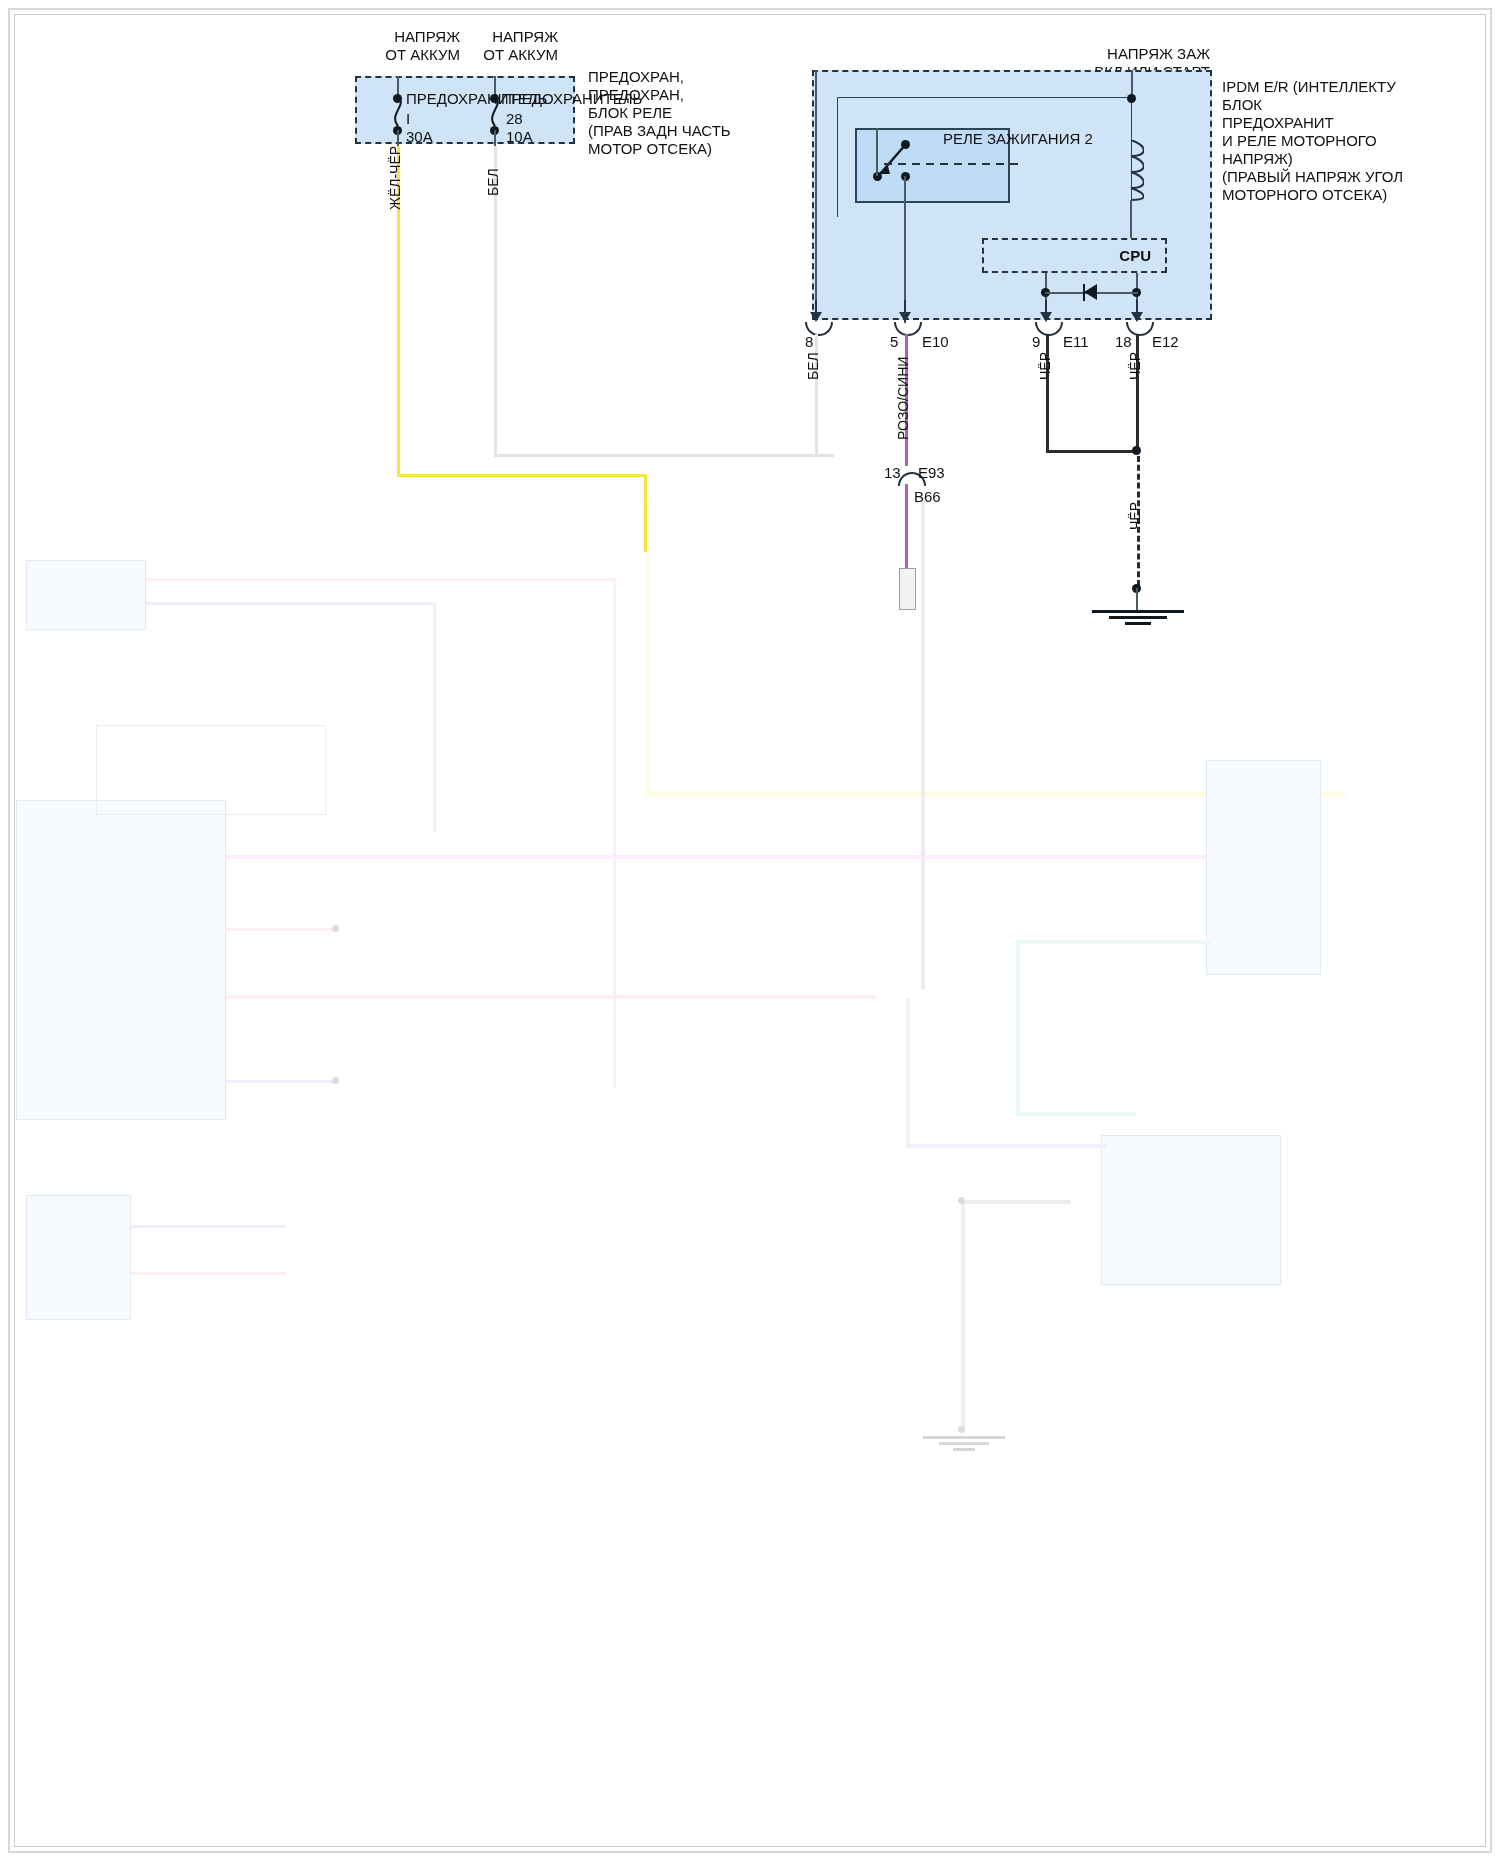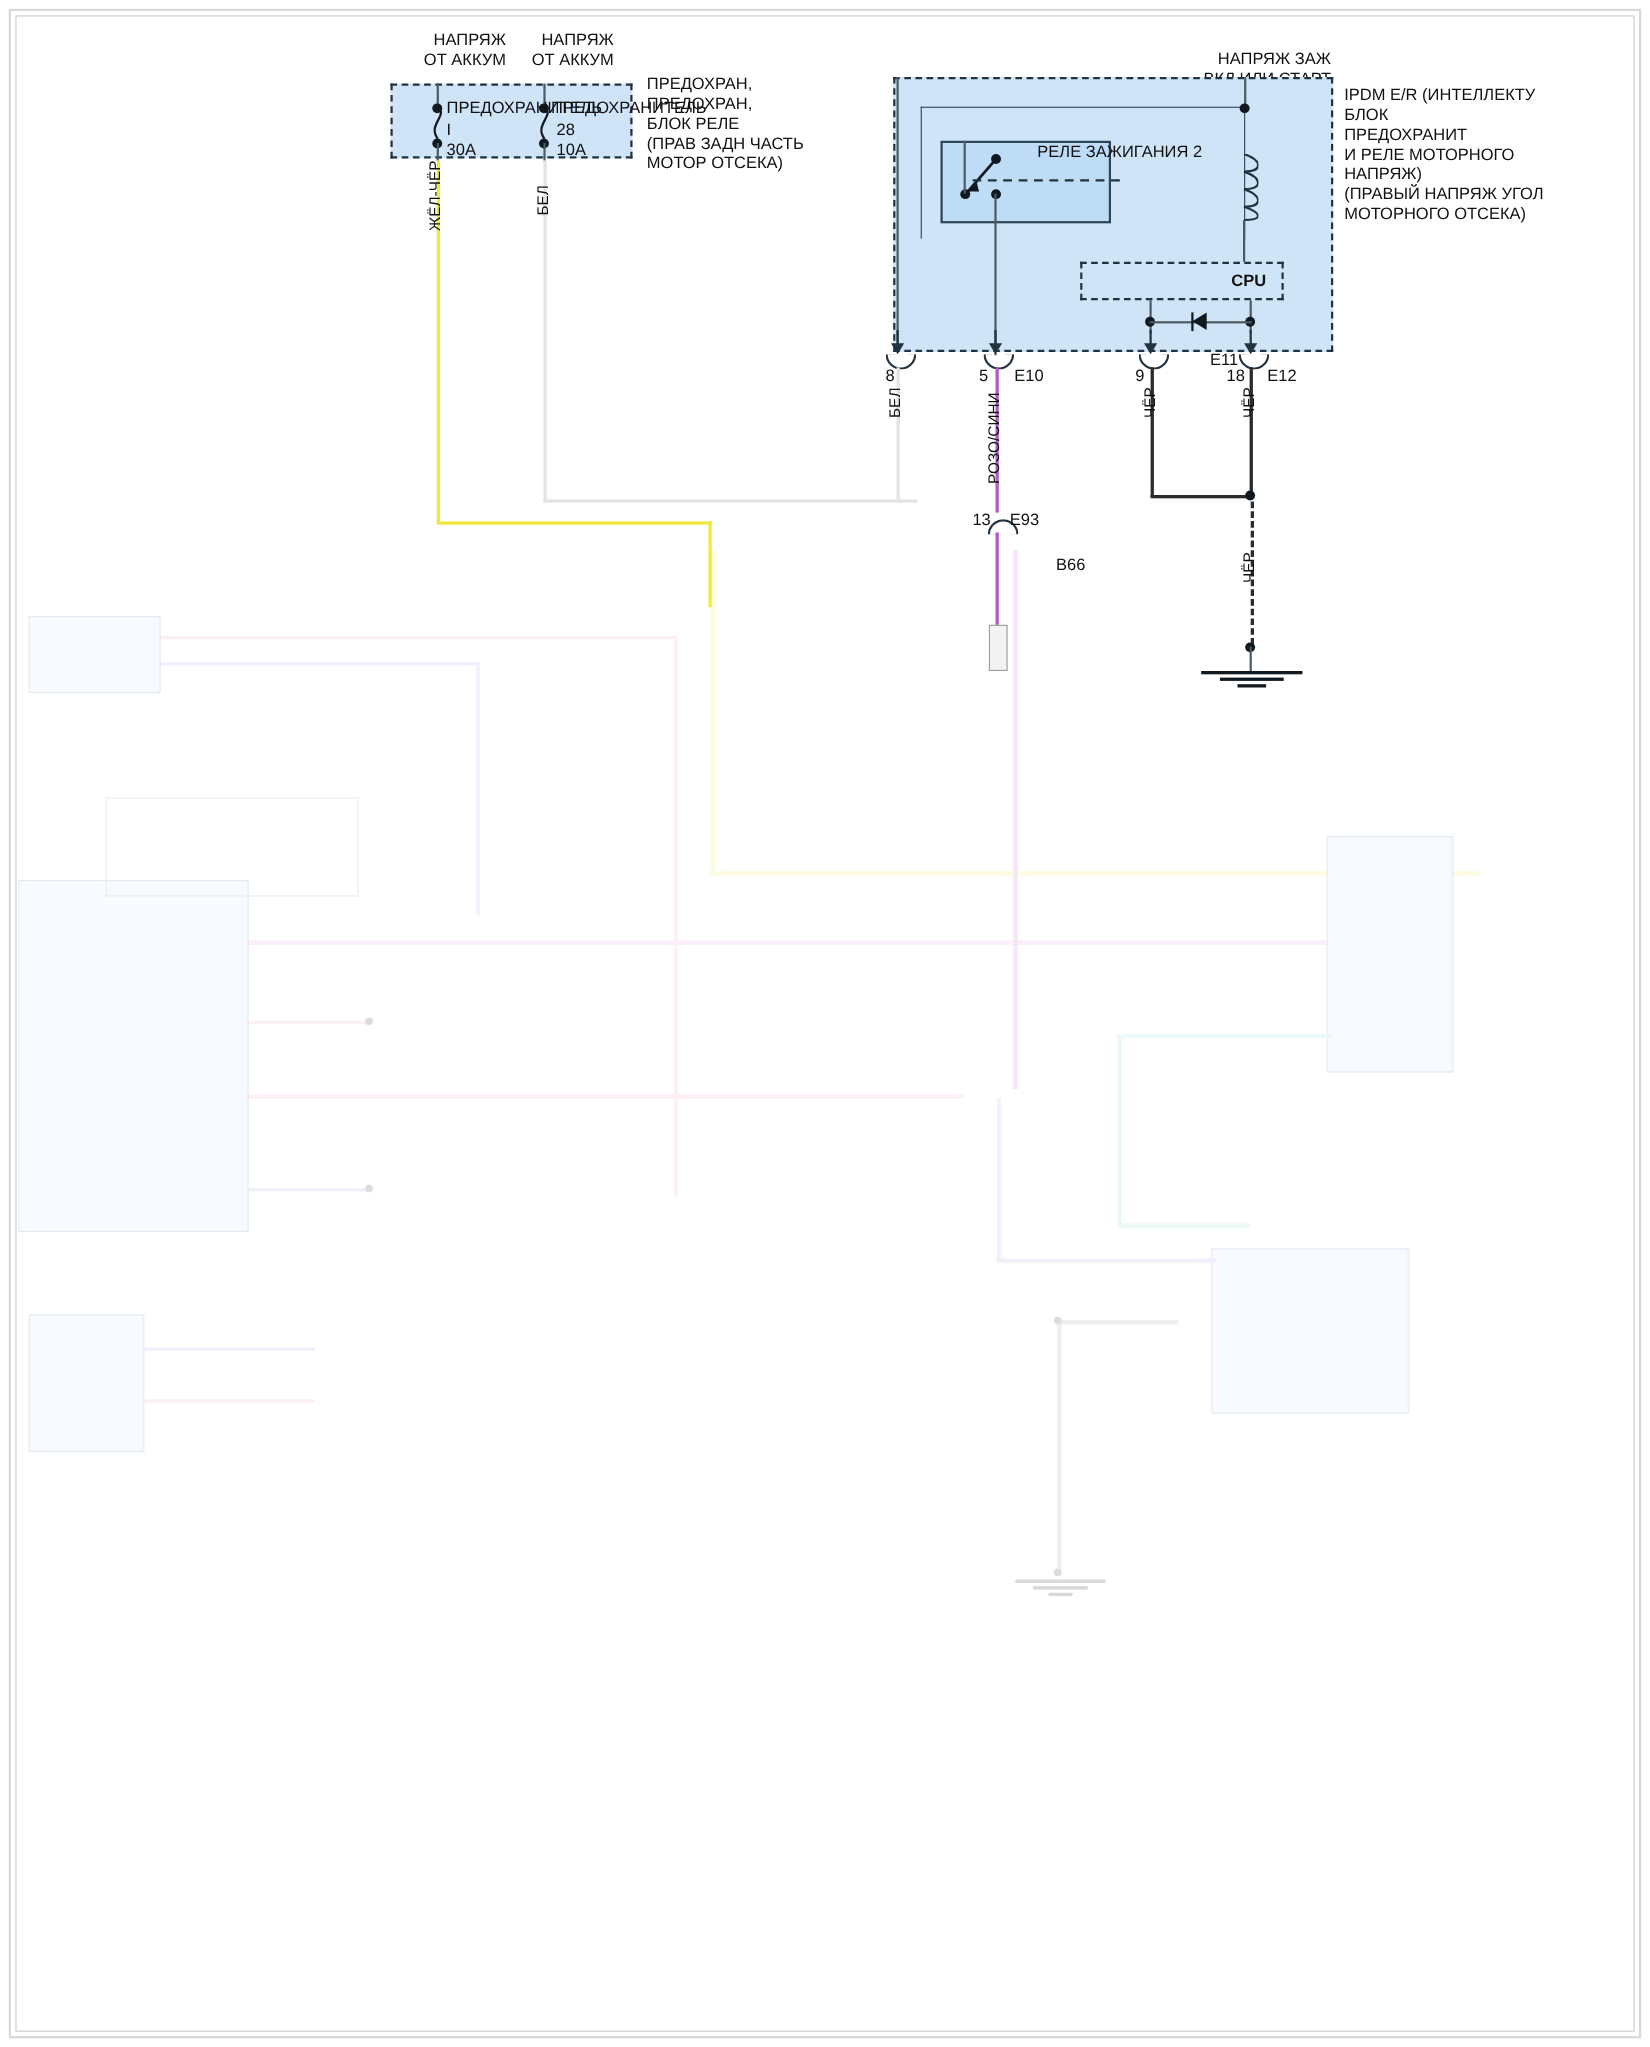--- a/index.html
+++ b/index.html
@@ -187,38 +187,38 @@
   <div class="arrow-stem" style="left:904px;top:300px;height:14px;"></div>
   <div class="arrow-dn" style="left:899px;top:312px;"></div>
   <div class="cup" style="left:894px;top:322px;"></div>
   <div class="txt" style="left:890px;top:333px;">5</div>
   <div class="txt" style="left:922px;top:333px;">E10</div>
 
   <div class="arrow-stem" style="left:1045px;top:300px;height:14px;"></div>
   <div class="arrow-dn" style="left:1040px;top:312px;"></div>
   <div class="cup" style="left:1035px;top:322px;"></div>
   <div class="txt" style="left:1032px;top:333px;">9</div>
-  <div class="txt" style="left:1063px;top:319px;margin-left:37px;">E11</div>
+  <div class="txt" style="left:1063px;top:333px;">E11</div>
 
   <div class="arrow-stem" style="left:1136px;top:300px;height:14px;"></div>
   <div class="arrow-dn" style="left:1131px;top:312px;"></div>
   <div class="cup" style="left:1126px;top:322px;"></div>
   <div class="txt" style="left:1115px;top:333px;">18</div>
   <div class="txt" style="left:1152px;top:333px;">E12</div>
 
   <div class="cond cond-v c-wht" style="left:815px;top:334px;height:122px;"></div>
   <div class="vtxt" style="left:806px;top:380px;">БЕЛ</div>
 
   <div class="cond cond-v c-pnk" style="left:905px;top:334px;height:132px;"></div>
   <div class="vtxt" style="left:896px;top:440px;">РОЗО/СИНИ</div>
 
   <div class="txt" style="left:884px;top:464px;">13</div>
   <div class="cup-up" style="left:898px;top:472px;"></div>
   <div class="txt" style="left:918px;top:464px;">E93</div>
-  <div class="txt" style="left:960px;top:488px;margin-top:17px;">B66</div>
+  <div class="txt" style="left:914px;top:488px;">B66</div>
   <div class="cond cond-v c-pnk" style="left:905px;top:484px;height:104px;"></div>
 
   <div style="position:absolute;left:899px;top:568px;width:15px;height:40px;border:1px solid #9c9c9c;background:#f2f2f2;"></div>
 
   <div class="cond cond-v c-blk" style="left:1046px;top:334px;height:118px;"></div>
   <div class="cond cond-h c-blk" style="left:1046px;top:450px;width:92px;"></div>
   <div class="vtxt" style="left:1038px;top:380px;">ЧЁР</div>
 
   <div class="cond cond-v c-blk" style="left:1136px;top:334px;height:120px;"></div>
   <div class="vtxt" style="left:1128px;top:380px;">ЧЁР</div>

